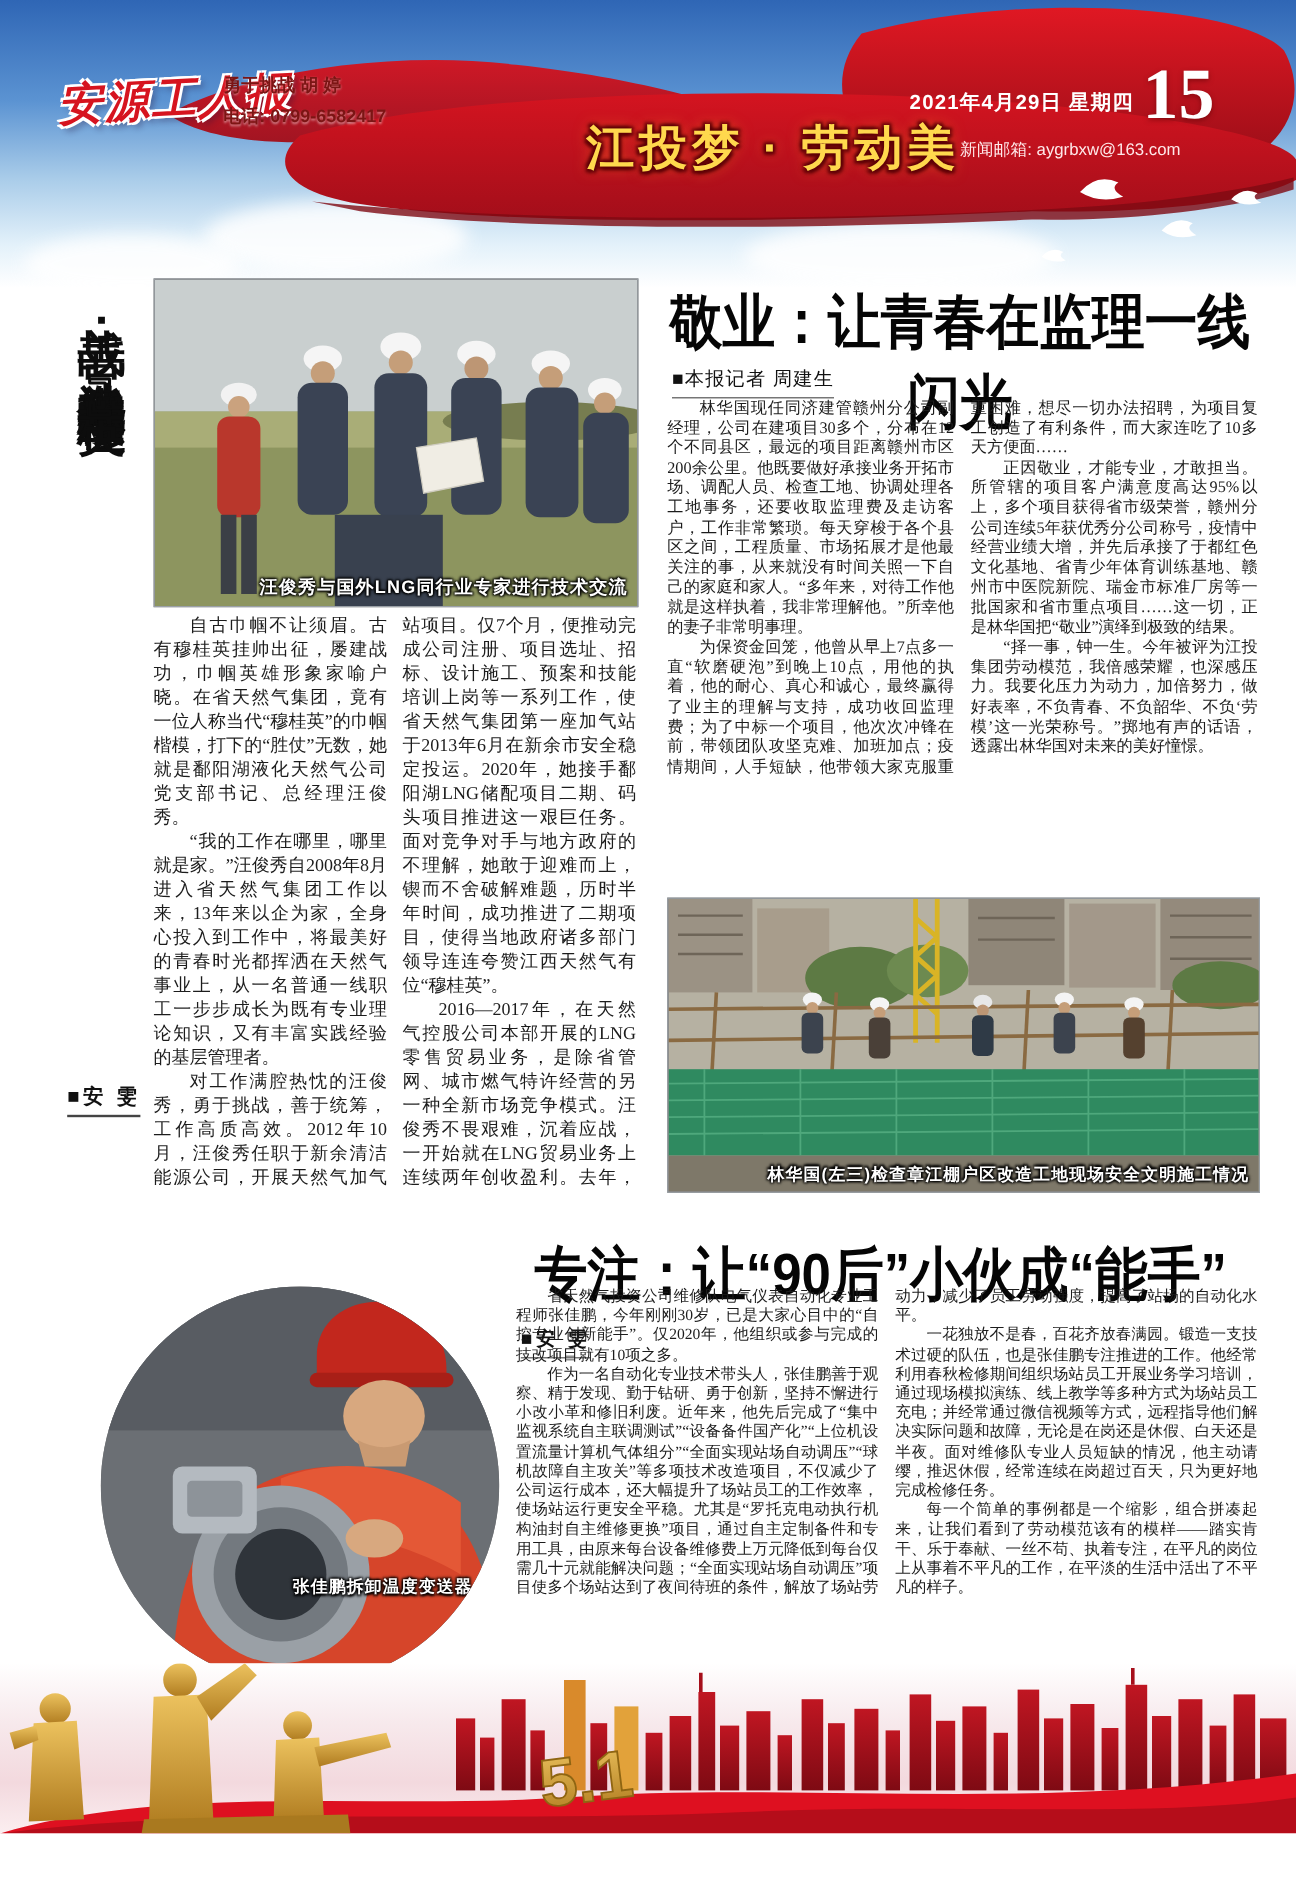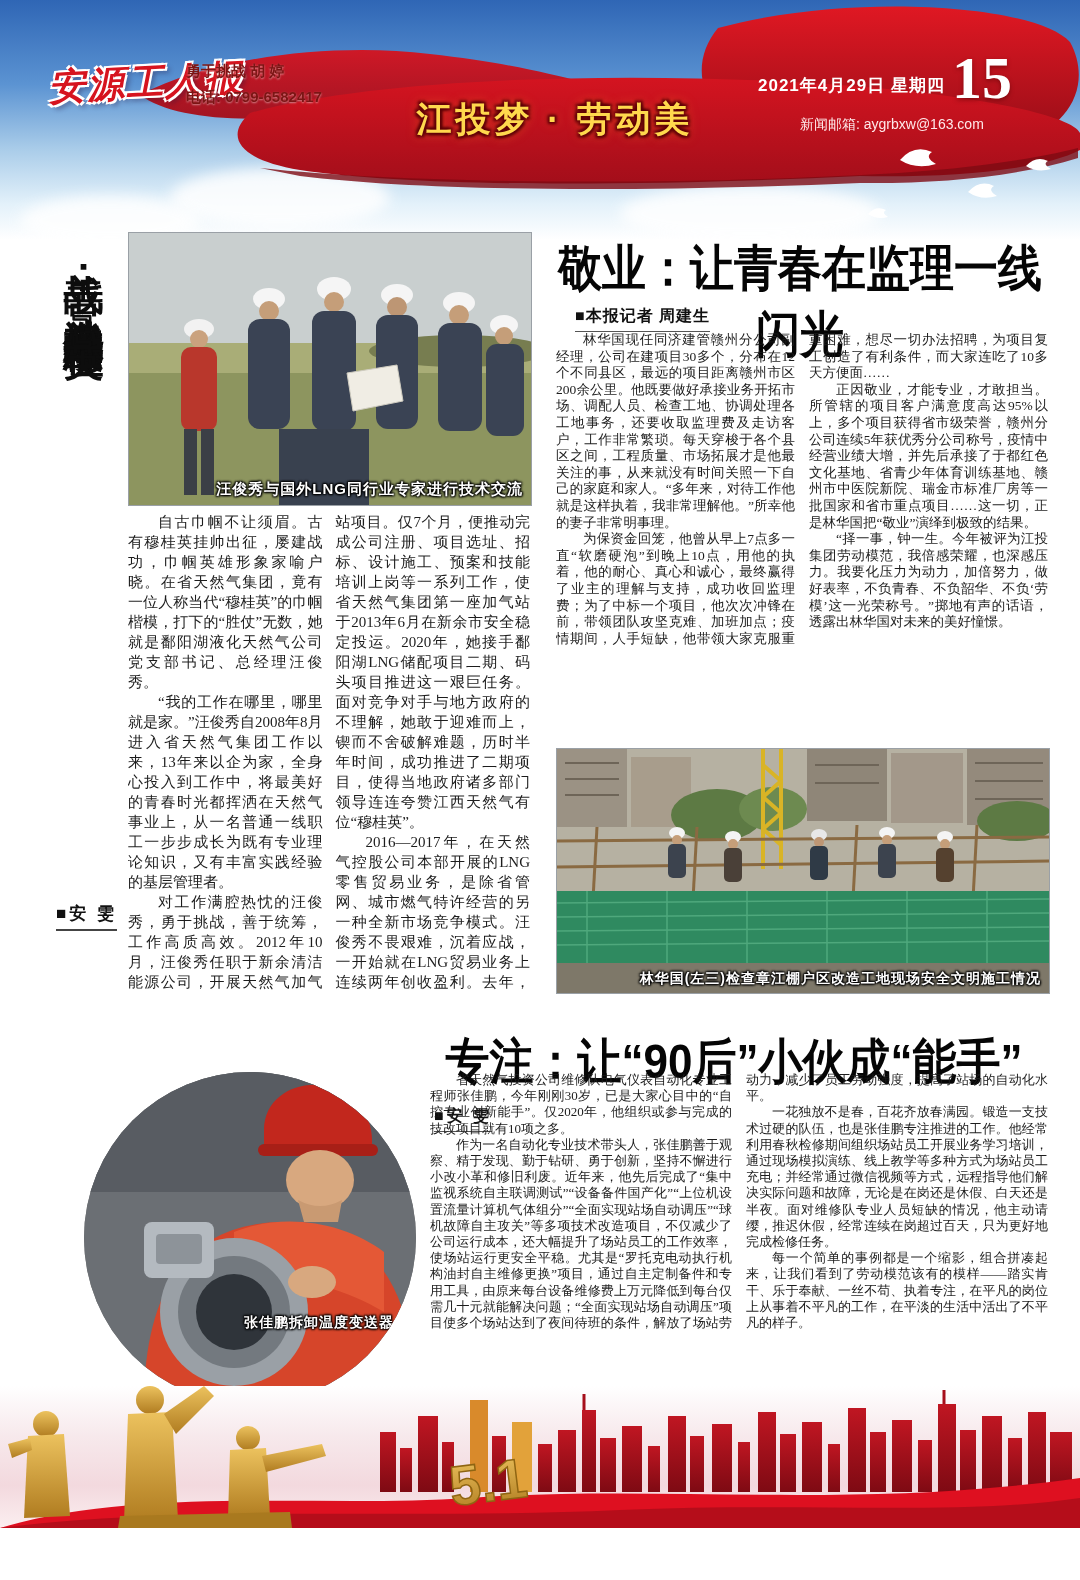--- a/index.html
+++ b/index.html
@@ -9,21 +9,21 @@
 
   
   #header{left:0;top:0;width:1080px;height:240px;
     background:linear-gradient(180deg,#2f66b5 0%,#5b93d2 35%,#a9cce9 62%,#e3f1fa 85%,#ffffff 100%);
     overflow:hidden;}
   .cloud{position:absolute;background:#ffffff;border-radius:50%;filter:blur(7px);opacity:.85;}
   #masthead{left:48px;top:58px;font-size:37px;font-weight:900;font-style:italic;color:#d6141f;
     transform:rotate(-3deg);letter-spacing:2px;
     text-shadow:2px 2px 0 #fff,-2px -2px 0 #fff,2px -2px 0 #fff,-2px 2px 0 #fff,4px 4px 5px rgba(40,20,60,.45);}
   .editor-line{left:186px;color:#7c1514;font-size:15px;font-weight:700;text-shadow:0 1px 2px rgba(255,255,255,.5);}
-  #banner-title{left:310px;top:96px;width:490px;text-align:center;font-size:35px;font-weight:900;
+  #banner-title{left:310px;top:96px;width:490px;text-align:right;font-size:40px;font-weight:900;
     letter-spacing:4px;color:#ffd84d;
     text-shadow:2px 2px 3px #5d0006,-2px -2px 3px #5d0006,2px -2px 3px #5d0006,-2px 2px 3px #5d0006,0 0 12px rgba(255,120,40,.8);}
   #date-line{left:758px;top:74px;font-size:17px;font-weight:700;color:#ffffff;letter-spacing:1px;}
   #email-line{left:800px;top:116px;font-size:14px;color:#ffe9ea;text-align:right;}
   #page-number{left:952px;top:44px;font-size:60px;font-weight:900;color:#ffffff;
     font-family:"Liberation Serif",serif;text-shadow:0 2px 4px rgba(80,0,0,.5);}
 
   
   #vert-headline{left:48px;top:240px;height:672px;width:72px;writing-mode:vertical-rl;
     font-size:40px;font-weight:900;color:#0d0d0d;letter-spacing:2px;line-height:72px;text-align:justify;}
@@ -39,22 +39,22 @@
   .body-text{column-count:2;text-align:justify;color:#1c1c1c;overflow:hidden;
     font-family:"Liberation Serif",serif;}
   .body-text p{margin:0;text-indent:2em;}
   #left-text{left:128px;top:512px;width:402px;height:498px;column-gap:13px;font-size:15px;line-height:20px;}
   #right-text{left:556px;top:332px;width:492px;height:410px;column-gap:14px;font-size:13.5px;line-height:16.6px;}
   #bottom-text{left:430px;top:1072px;width:618px;height:282px;column-gap:14px;font-size:13px;line-height:16.2px;}
 
   .headline{font-weight:900;color:#050505;font-family:"Liberation Sans",sans-serif;}
   #right-headline{left:550px;top:236px;width:500px;font-size:44px;letter-spacing:0;text-align:center;
     transform:scaleY(1.12);transform-origin:top;}
-  #right-byline{left:560px;top:306px;font-size:16px;font-weight:700;color:#111;
-    border-bottom:1px solid #555;padding-bottom:4px;letter-spacing:1px;margin-left:15px;}
+  #right-byline{left:560px;top:306px;font-size:16px;font-weight:400;color:#111;
+    border-bottom:1px solid #555;padding-bottom:4px;letter-spacing:1px;}
   #bottom-headline{left:420px;top:1030px;width:628px;font-size:44px;letter-spacing:0;text-align:center;
     transform:scaleY(1.1);transform-origin:top;}
   #bottom-byline{left:434px;top:1106px;font-size:16px;font-weight:700;color:#111;
     border-bottom:1px solid #555;padding-bottom:4px;letter-spacing:3px;}
 
   #photo-circle{left:84px;top:1072px;width:332px;height:332px;border-radius:50%;overflow:hidden;border:none;}
 
   
   #footer{left:0;top:1386px;width:1080px;height:142px;
     background:linear-gradient(180deg,#ffffff 0%,#f7e9ec 35%,#f3d9de 70%,#fbeef0 100%);overflow:hidden;}

